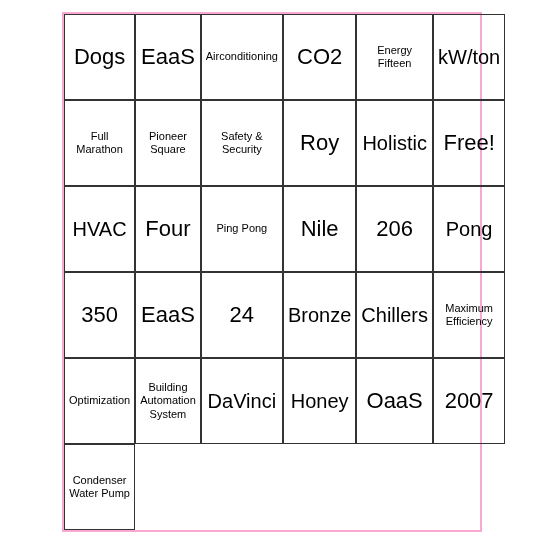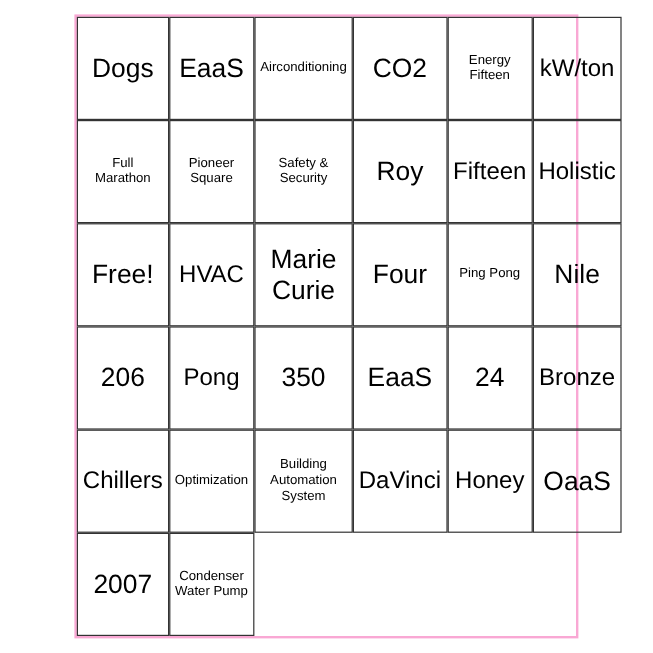--- a/index.html
+++ b/index.html
@@ -54,35 +54,34 @@
 <div class="cell cell-large">Dogs</div>
     <div class="cell cell-large">EaaS</div>
     <div class="cell cell-small">Airconditioning</div>
     <div class="cell cell-xlarge">CO2</div>
     <div class="cell cell-small">Energy Fifteen</div>
     <div class="cell cell-medium">kW/ton</div>
     <div class="cell cell-small">Full Marathon</div>
     <div class="cell cell-small">Pioneer Square</div>
     <div class="cell cell-small">Safety &amp; Security</div>
     <div class="cell cell-xlarge">Roy</div>
-    <div class="cell cell-medium">Fifteen</div>
     <div class="cell cell-medium">Holistic</div>
     <div class="cell cell-large">Free!</div>
     <div class="cell cell-medium">HVAC</div>
-    <div class="cell cell-large">Marie Curie</div>
     <div class="cell cell-large">Four</div>
     <div class="cell cell-small">Ping Pong</div>
     <div class="cell cell-xlarge">Nile</div>
     <div class="cell cell-xlarge">206</div>
     <div class="cell cell-medium">Pong</div>
     <div class="cell cell-xlarge">350</div>
     <div class="cell cell-large">EaaS</div>
     <div class="cell cell-xlarge">24</div>
     <div class="cell cell-medium">Bronze</div>
     <div class="cell cell-medium">Chillers</div>
+    <div class="cell cell-small">Maximum Efficiency</div>
     <div class="cell cell-small">Optimization</div>
     <div class="cell cell-small">Building Automation System</div>
     <div class="cell cell-medium">DaVinci</div>
     <div class="cell cell-medium">Honey</div>
     <div class="cell cell-large">OaaS</div>
     <div class="cell cell-large">2007</div>
     <div class="cell cell-small">Condenser Water Pump</div>
   </div>
 
 </body></html>

